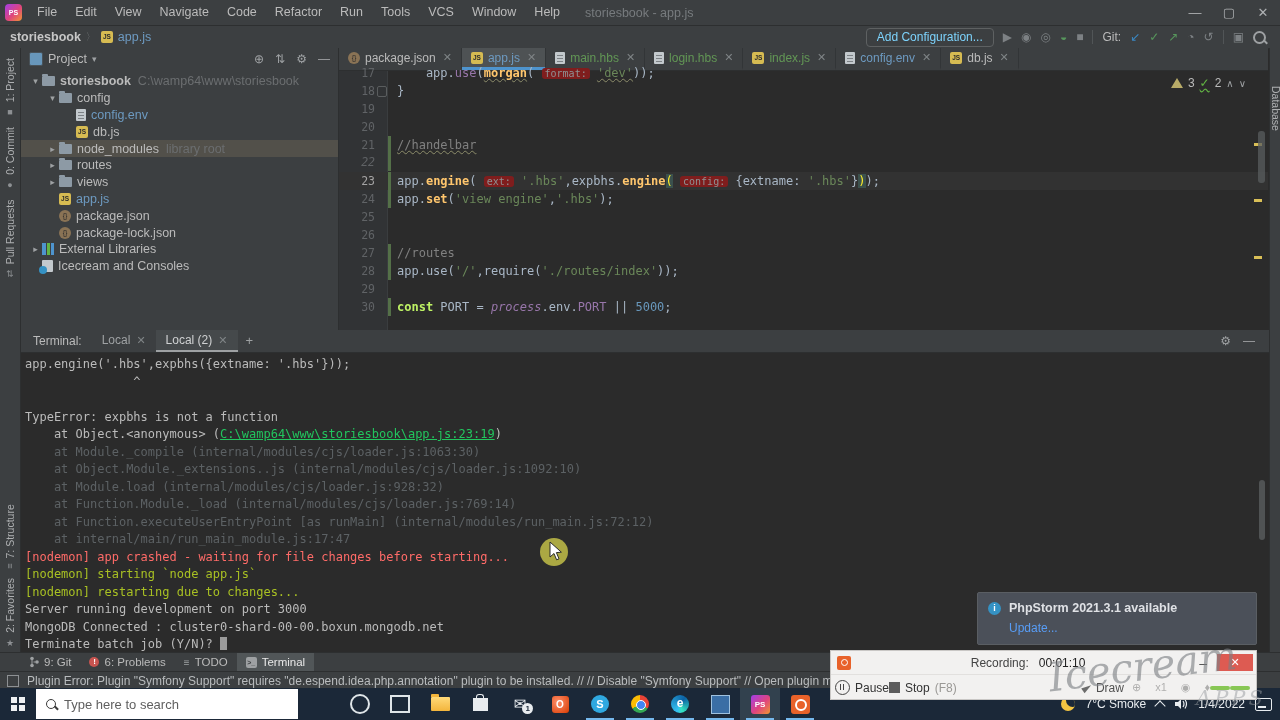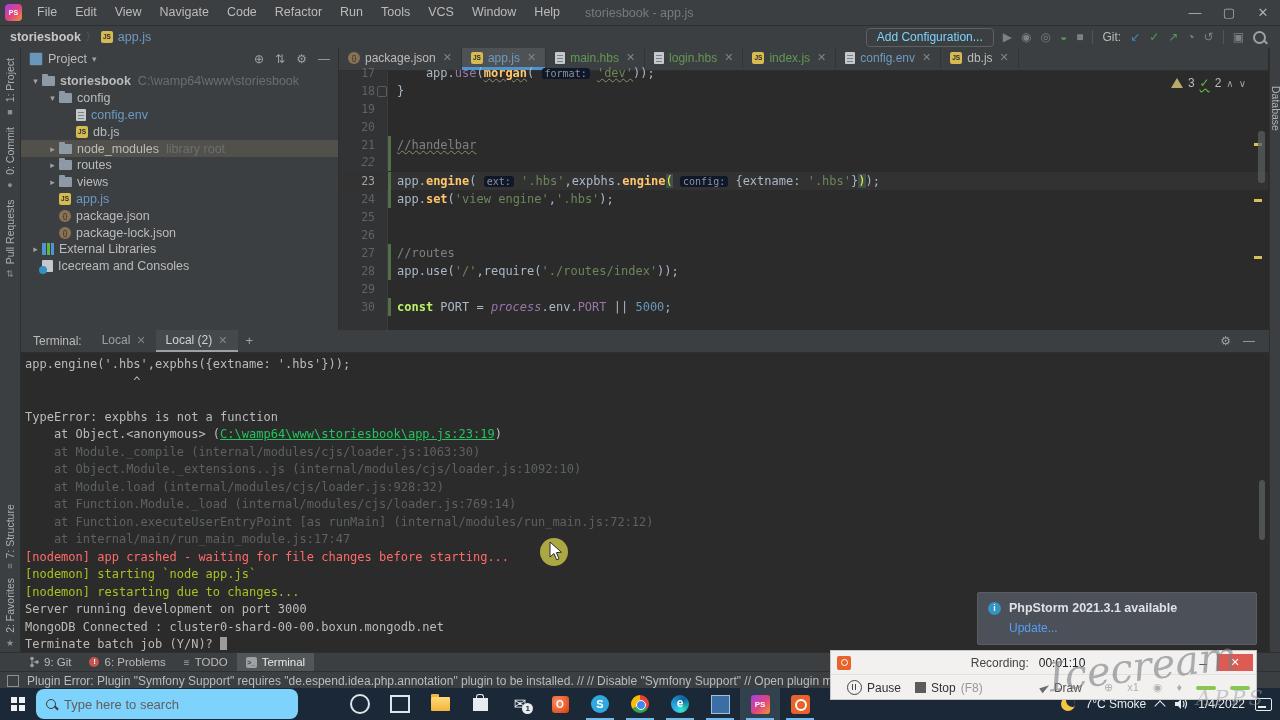--- a/index.html
+++ b/index.html
@@ -82,21 +82,21 @@
   #gutter-bg{position:absolute;left:0;top:0;width:48px;bottom:0;background:#313335;border-right:1px solid #3a3d3f;}
   .code-row{position:absolute;left:0;width:100%;height:18px;line-height:18px;font-size:12px;}
   .code-row.current{background:#323232;}
   .gutter-num{position:absolute;left:0;width:36px;text-align:right;color:#606366;font-family:"DejaVu Sans Mono",monospace;font-size:11.5px;}
   .current .gutter-num{color:#a4a3a3;}
   .change-marker{position:absolute;left:49px;top:0;width:3px;height:18px;background:#547048;}
   .fold-box{position:absolute;left:38px;top:4px;width:8px;height:9px;border:1px solid #5a5d5e;border-radius:2px;}
   .code-text{position:absolute;left:58px;white-space:pre;font-family:"DejaVu Sans Mono",monospace;font-size:12px;}
   .seg-p{color:#a9b7c6;} .seg-k{color:#bef264;font-weight:bold;} .seg-f{color:#ffc66d;font-weight:bold;}
   .seg-s{color:#6a8759;} .seg-c{color:#808080;} .seg-n{color:#6897bb;} .seg-v{color:#9876aa;}
-  .seg-i{font-style:italic;} .seg-h{background:#0f172a;color:#8f9294;border-radius:3px;padding:0 3px;font-size:10px;}
+  .seg-i{font-style:italic;} .seg-h{background:#7f1d1d;color:#8f9294;border-radius:3px;padding:0 3px;font-size:10px;}
   .seg-wavy{text-decoration:underline;text-decoration-style:wavy;text-decoration-color:#8c8c6a;text-decoration-thickness:1px;}
   .seg-paren{background:#3b514d;color:#ffef28;}
   #inspections{position:absolute;top:5px;right:22px;display:flex;align-items:center;gap:5px;font-size:12px;color:#bbbbbb;}
   .warn-tri{width:0;height:0;border-left:6px solid transparent;border-right:6px solid transparent;border-bottom:10px solid #b8ab68;}
   .typo-ok{color:#62b543;font-size:12px;text-decoration:underline;text-decoration-style:wavy;text-decoration-color:#62b543;}
   .insp-arrow{color:#9ea1a3;font-size:10px;}
   #stripe-marks span{position:absolute;right:6px;width:8px;height:3px;background:#d9bf57;}
   #ed-thumb{position:absolute;right:3px;top:60px;width:7px;height:52px;background:#5a5d5f;border-radius:3px;opacity:.75;}
 
   
@@ -131,21 +131,21 @@
     border-top:1px solid #2d2f30;display:flex;align-items:center;font-size:12px;color:#b9bcbe;}
   #status-bar .sq{width:10px;height:10px;border:1px solid #8d9093;margin:0 8px 0 7px;}
   #status-bar a{color:#b9bcbe;text-decoration:none;}
   #status-msg{white-space:nowrap;overflow:hidden;}
 
   
   #taskbar{position:absolute;left:0;top:688px;width:1280px;height:32px;background:#1b2838;display:flex;align-items:center;z-index:20;}
   #start-btn{width:36px;height:32px;display:flex;align-items:center;justify-content:center;}
   .win-logo{width:14px;height:14px;display:grid;grid-template-columns:6px 6px;grid-template-rows:6px 6px;gap:2px;}
   .win-logo i{background:#eef1f3;}
-  #search-box{width:252px;height:30px;background:#7dd3fc;display:flex;align-items:center;gap:8px;padding-left:10px;border-radius:8px;}
+  #search-box{width:252px;height:30px;background:#ffffff;display:flex;align-items:center;gap:8px;padding-left:10px;}
   #search-box .smag{position:relative;width:8px;height:8px;border:1.6px solid #3b3b3b;border-radius:50%;}
   #search-box .smag::after{content:"";position:absolute;left:7px;top:7px;width:5px;height:1.6px;background:#3b3b3b;transform:rotate(45deg);}
   #search-text{font-size:13px;color:#5f5f5f;}
   #tb-apps{display:flex;margin-left:42px;}
   .tb-app{width:40px;height:32px;display:flex;align-items:center;justify-content:center;position:relative;}
   .tb-app.active{background:#32414e;}
   .tb-app.running::after{content:"";position:absolute;left:6px;right:6px;bottom:0;height:2px;background:#76b9ed;}
   .ti-circle{width:16px;height:16px;border:2px solid #dfe5e8;border-radius:50%;background:transparent;}
   .ti-taskview{width:16px;height:14px;border:2px solid #dfe5e8;position:relative;background:transparent;}
   .ti-folder{width:19px;height:14px;background:linear-gradient(#ffd978,#f3b53c);border-radius:1px;position:relative;}
@@ -188,21 +188,21 @@
   #recorder{position:absolute;left:830px;top:650px;width:427px;height:50px;background:#f2f1f0;
     border:1px solid #c9c7c5;box-sizing:border-box;z-index:30;font-size:12px;color:#333;}
   #rec-top{height:23px;display:flex;align-items:center;border-bottom:1px solid #e2e0de;}
   .rec-logo{width:14px;height:14px;border-radius:2px;background:#e8622a;margin:0 6px;position:relative;}
   .rec-logo::after{content:"";position:absolute;left:3.5px;top:3.5px;width:5px;height:5px;border-radius:50%;border:1.5px solid #fff;}
   #rec-center{margin:0 auto;display:flex;gap:10px;align-items:center;}
   #rec-status{color:#444;}
   #rec-time{color:#222;}
   #rec-min{color:#555;font-size:14px;margin-right:10px;}
   #rec-close{width:36px;height:17px;background:#dd5b52;color:#fff;text-align:center;line-height:16px;font-size:11px;margin-right:3px;}
-  #rec-bottom{height:25px;display:flex;align-items:center;gap:14px;padding-left:16px;}
+  #rec-bottom{height:25px;display:flex;align-items:center;padding-left:4px;}
   .pause-ico{width:13px;height:13px;border:1.6px solid #444;border-radius:50%;position:relative;flex:none;}
   .pause-ico::before{content:"";position:absolute;left:3.5px;top:3px;width:1.6px;height:6px;background:#444;box-shadow:3px 0 0 #444;}
   .stop-ico{width:11px;height:11px;background:#5c5c5c;flex:none;}
   .rec-btn{display:flex;align-items:center;gap:5px;color:#333;}
   .dim-key{color:#9a9895;}
   #rec-draw{margin-left:auto;display:flex;align-items:center;gap:4px;margin-right:8px;opacity:.85;}
   .pencil{width:0;height:0;border-left:10px solid #555;border-top:3px solid transparent;border-bottom:3px solid transparent;transform:rotate(-35deg);}
   .faint-ico{opacity:.35;font-size:11px;color:#333;}
   .mic-bar{width:20px;height:4px;background:#7cc244;border-radius:2px;opacity:.9;}
 

